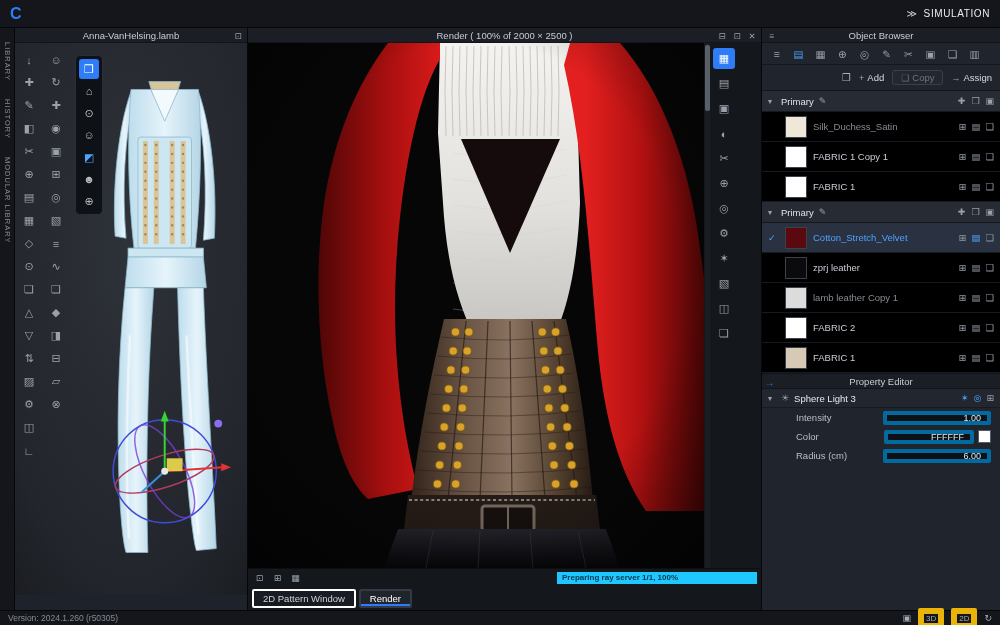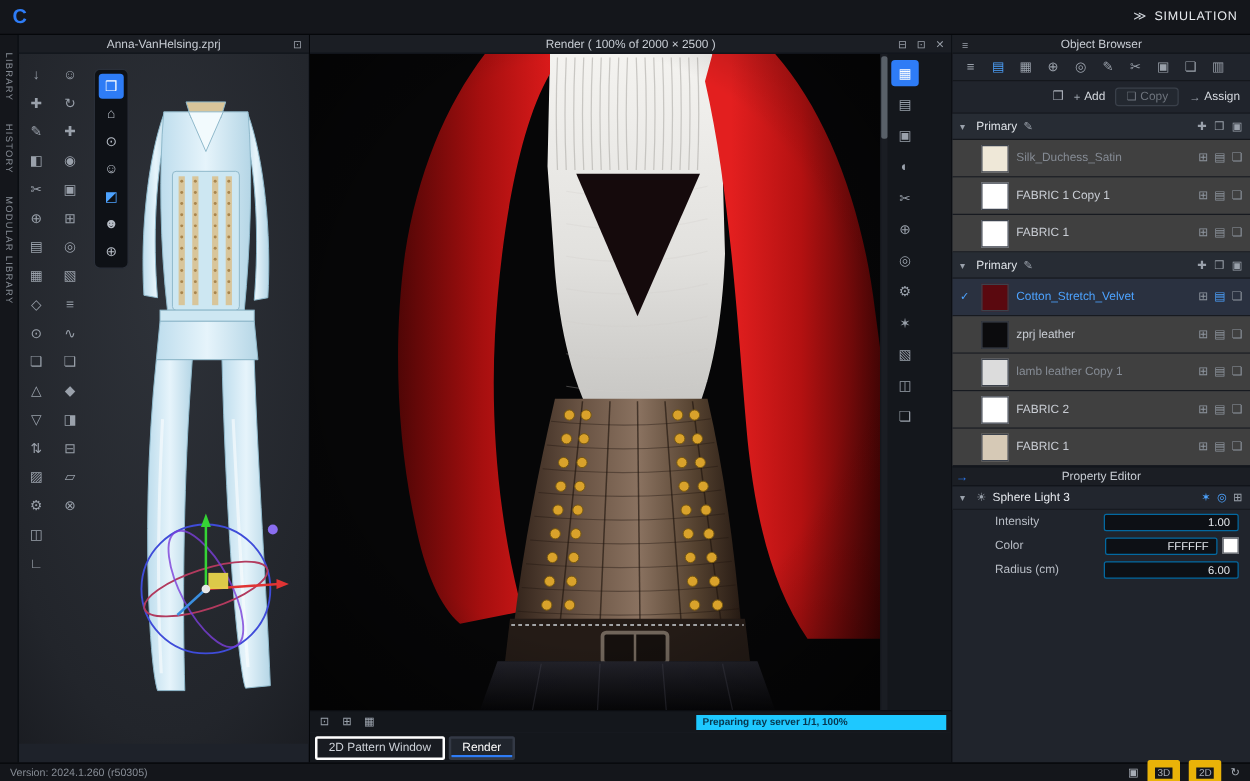--- a/index.html
+++ b/index.html
@@ -71,21 +71,21 @@
   border-bottom:1px solid #14171c}
 .act-icon{font-size:10px;color:#aab0b9}
 .act-btn{display:flex;align-items:center;gap:3px;font-size:9.5px;color:#d6dae0}
 .act-btn.disabled{color:#6e747d;border:1px solid #3a404a;border-radius:3px;padding:1px 8px;background:#232830}
 .act-btn.disabled .mini{color:#6e747d}
 .mini{font-size:9px;color:#9aa1ab}
 .group-row{height:21px;background:#272c34;display:flex;align-items:center;gap:5px;padding:0 6px;font-size:9.5px;
   color:#dfe3e8;border-bottom:1px solid #14171c}
 .caret{font-size:8px;color:#9aa1ab;width:8px}
 .group-right{margin-left:auto;display:flex;gap:6px}
-.fab-row{height:30px;display:flex;align-items:center;gap:6px;padding:0 6px;background:#404040;border-bottom:1px solid #171a20}
+.fab-row{height:30px;display:flex;align-items:center;gap:6px;padding:0 6px;background:#000000;border-bottom:1px solid #171a20}
 .fab-row.selected{background:#2a3140}
 .fab-row.selected .fab-name{color:#4da3ff}
 .fab-check{width:11px;font-size:9px;color:#4da3ff;flex:none}
 .fab-swatch{width:22px;height:22px;border:1px solid #3c424c;flex:none}
 .fab-name{flex:1;font-size:9.5px;color:#c9cdd4;white-space:nowrap;overflow:hidden}
 .fab-name.muted{color:#858b94}
 .fab-icons{display:flex;gap:5px}
 .fab-ic{font-size:9.5px;color:#8f96a0}
 .fab-ic.accent{color:#4da3ff}
 
@@ -93,21 +93,21 @@
 .pe-header{height:16px;background:#1b1e24;display:flex;align-items:center;justify-content:center;font-size:9.5px;
   color:#c8cdd4;position:relative;border-top:1px solid #11141a;border-bottom:1px solid #11141a}
 .collapse-btn{position:absolute;left:0;top:0;width:15px;height:16px;color:#2e7cf6;display:flex;align-items:center;
   justify-content:center;font-size:10px}
 .pe-object{height:19px;display:flex;align-items:center;gap:5px;padding:0 6px;background:#22262e;font-size:9.5px;
   color:#e6e9ee;border-bottom:1px solid #171a20}
 .pe-obj-icons{margin-left:auto;display:flex;gap:5px}
 .pe-obj-icons .mini.accent{color:#4da3ff}
 .pe-row{height:19px;display:flex;align-items:center;padding:0 9px 0 34px}
 .pe-label{font-size:9.5px;color:#b9bec6}
-.pe-value{margin-left:auto;width:108px;height:14px;background:#0d1015;border:1px solid #0369a1;border-radius:2px;
+.pe-value{margin-left:auto;width:108px;height:14px;background:#0d1015;border:4px solid #0369a1;border-radius:2px;
   display:flex;align-items:center;justify-content:flex-end;padding:0 6px;font-size:9px;color:#e2e6eb}
 .pe-row.has-swatch .pe-value{width:90px}
 .pe-swatch{width:13px;height:13px;border:1px solid #555b63;margin-left:4px;flex:none}
 
 
 .statusbar{position:absolute;left:0;right:0;bottom:0;height:15px;background:#14161b;display:flex;align-items:center;
   padding:0 8px;font-size:8.5px;color:#868c95;border-top:1px solid #05070a}
 .status-right{margin-left:auto;display:flex;align-items:center;gap:7px}
 .status-icon{font-size:9px;color:#a7adb6}
 .status-badge{font-size:8px;color:#a7adb6;border:6px solid #eab308;padding:0 2px;border-radius:2px}
@@ -126,21 +126,21 @@
   </header>
 
   <nav class="left-rail" id="left-rail">
       <div class="rail-tab">LIBRARY</div>
       <div class="rail-tab">HISTORY</div>
       <div class="rail-tab">MODULAR LIBRARY</div>
     </nav>
 
   <section class="panel panel-3d">
     <div class="panel-header">
-      <span>Anna-VanHelsing.zprj</span>
+      <span>Anna-VanHelsing.lamb</span>
       <div class="hdr-right">
         <span class="hdr-icon">⊡</span>
       </div>
     </div>
     <div class="viewport">
       <svg width="232" height="552" viewBox="0 0 234 567" preserveAspectRatio="xMidYMid slice">
         <defs>
           <radialGradient id="gVpBg" cx="0.5" cy="0.35" r="0.9">
             <stop offset="0" stop-color="#2e3239"></stop>
               <stop offset="0.7" stop-color="#22252b"></stop>

